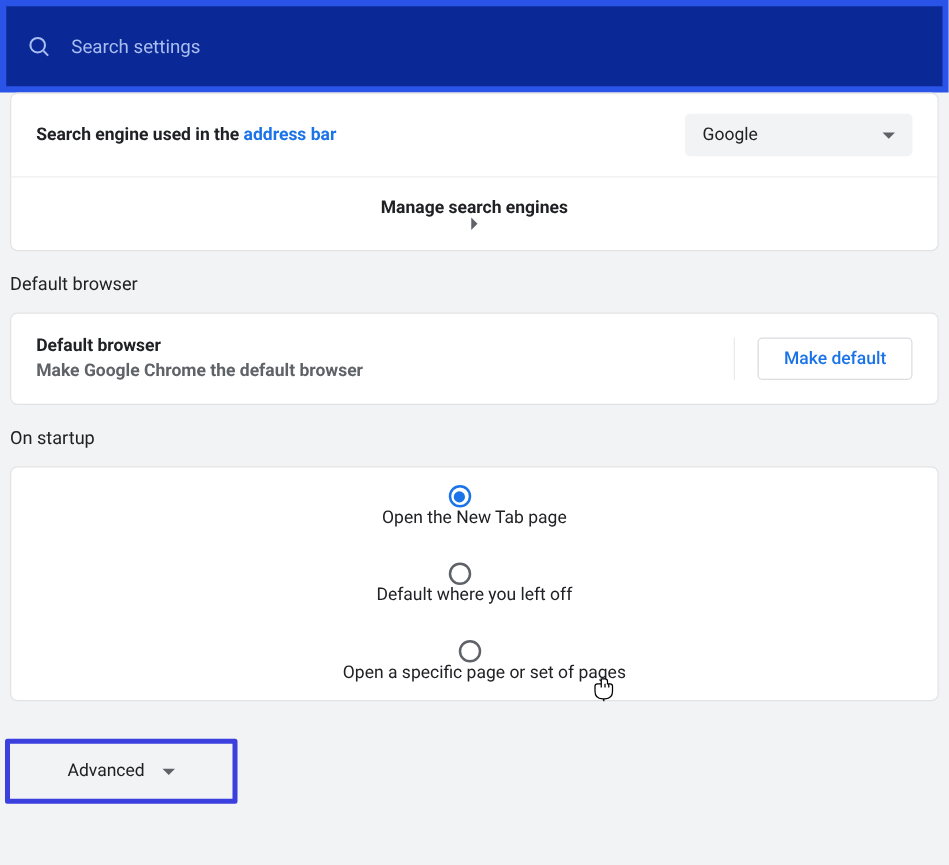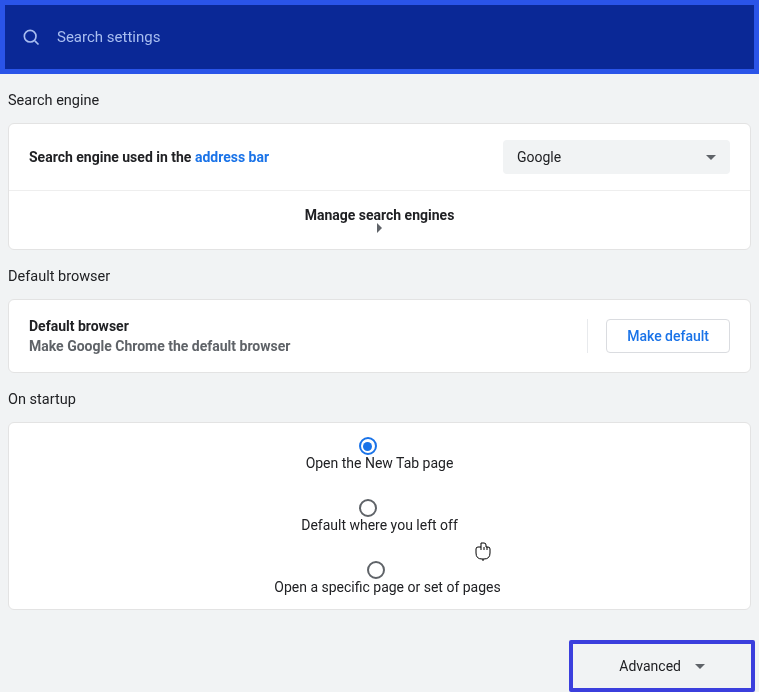--- a/index.html
+++ b/index.html
@@ -54,21 +54,21 @@
     }
     .row + .row { border-top: 1px solid #eee; }
 
     .row .label-main { flex: 1; font-weight: bold; }
     .link { color: #1a73e8; }
 
     .select {
       background: #f1f3f4;
       border: none;
       border-radius: 4px;
-      width: 227px;
+      width: 182px;
       height: 34px;
       display: flex;
       align-items: center;
       justify-content: space-between;
       padding: 0 14px;
       font-size: 14px;
       color: #202124;
       cursor: pointer;
     }
     .caret-down {
@@ -113,21 +113,21 @@
     .radio.selected { border-color: #1a73e8; }
     .radio.selected::after {
       content: "";
       width: 9px; height: 9px;
       background: #1a73e8;
       border-radius: 50%;
     }
 
     .advanced-wrap {
       display: flex;
-      justify-content: flex-end;
+      justify-content: flex-start;
       margin-top: 30px;
     }
     .advanced-box {
       border: 4px solid #3b3fdd;
       border-radius: 2px;
       padding: 14px 46px;
       display: flex;
       align-items: center;
       gap: 14px;
       font-size: 14px;
@@ -157,21 +157,20 @@
           <circle cx="11" cy="11" r="7"></circle>
           <line x1="21" y1="21" x2="16.65" y2="16.65"></line>
         </svg>
     </span>
     <input type="text" placeholder="Search settings" style="">
   </div>
 </div>
 
 <div class="content">
 
-  <div class="section-title">Search engine</div>
   <div class="card">
     <div class="row">
       <div class="label-main">
         <span>Search engine used in the </span><span class="link">address bar</span>
       </div>
       <div class="select">
         <span>Google</span>
         <span class="caret-down"></span>
       </div>
     </div>

